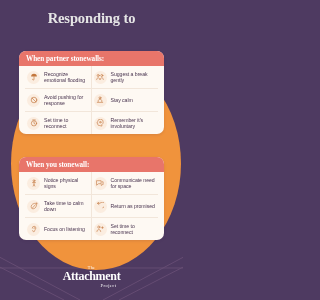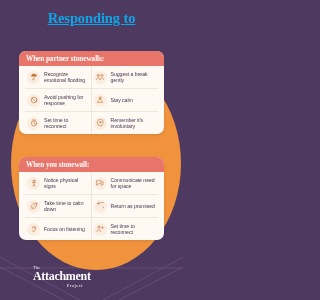--- a/index.html
+++ b/index.html
@@ -24,28 +24,27 @@
     width:170px;height:213px;
     background:#F0933C;
     border-radius:50%;
   }
   .bg-lines{position:absolute;left:0;top:0;width:183px;height:300px;}
 
   
   .title{
     position:absolute;left:0;top:11px;width:183px;
     text-align:center;
-    color:#0ea5e9;
+    color:#e5e5e5;
     font-family:"Liberation Serif",serif;
     font-weight:700;
     font-size:14.5px;
     line-height:15.5px;
     letter-spacing:-0.1px;
     z-index:5;
-    text-decoration:underline;
   }
   .title .ln{display:block;}
 
   
   .card{
     position:absolute;
     left:19px;width:145px;
     background:#FEF9F3;
     border-radius:7px;
     overflow:hidden;
@@ -98,24 +97,23 @@
     line-height:6.4px;
     color:#4A3550;
     font-family:"Liberation Sans",sans-serif;
     letter-spacing:-0.05px;
   }
 
   
   .logo{
     position:absolute;
     left:0;top:266px;width:183px;
-    text-align:left;
+    text-align:center;
     z-index:6;
     color:#FFFFFF;
-    padding-left:33px;
   }
   .logo-the{
     font-family:"Liberation Serif",serif;
     font-size:4.2px;line-height:4.4px;
     letter-spacing:.3px;
   }
   .logo-main{
     font-family:"Liberation Serif",serif;
     font-weight:700;
     font-size:12px;line-height:12.5px;

